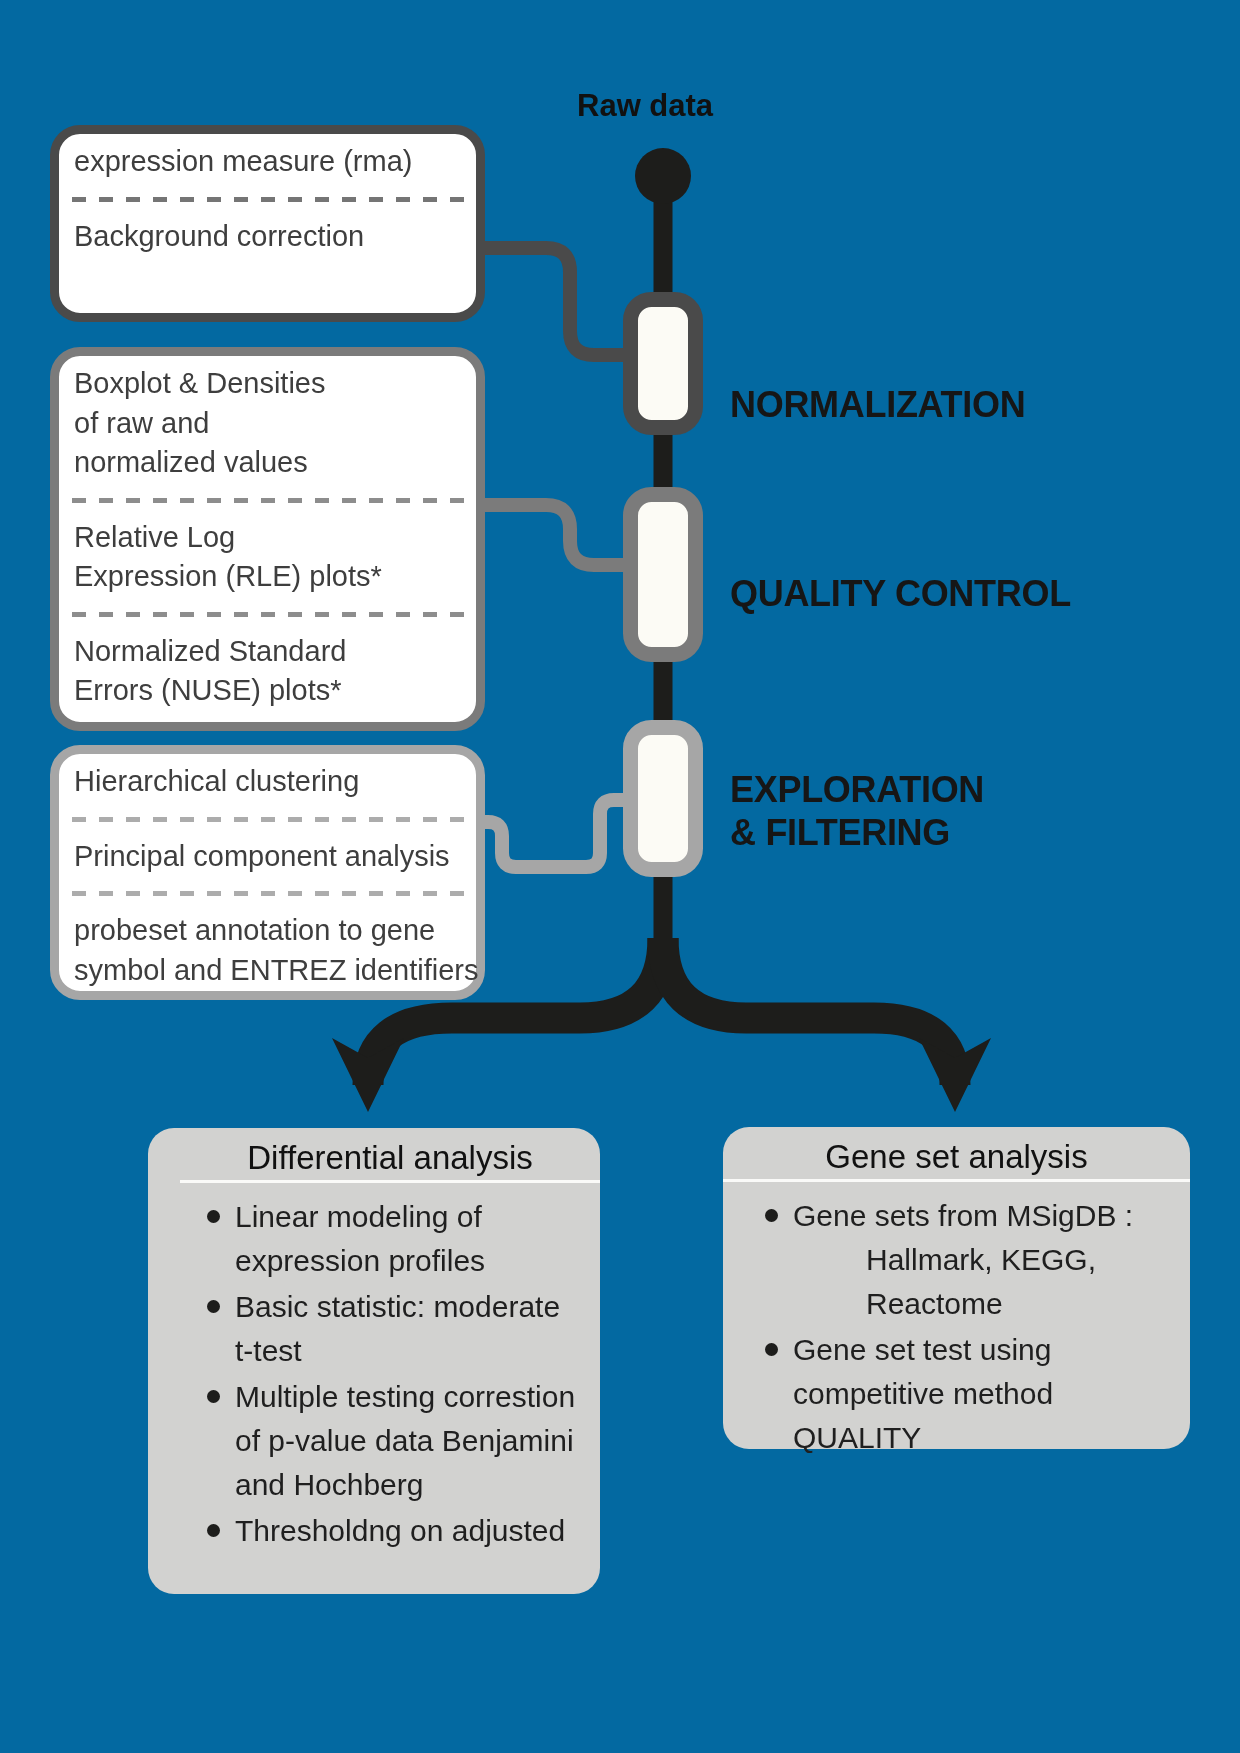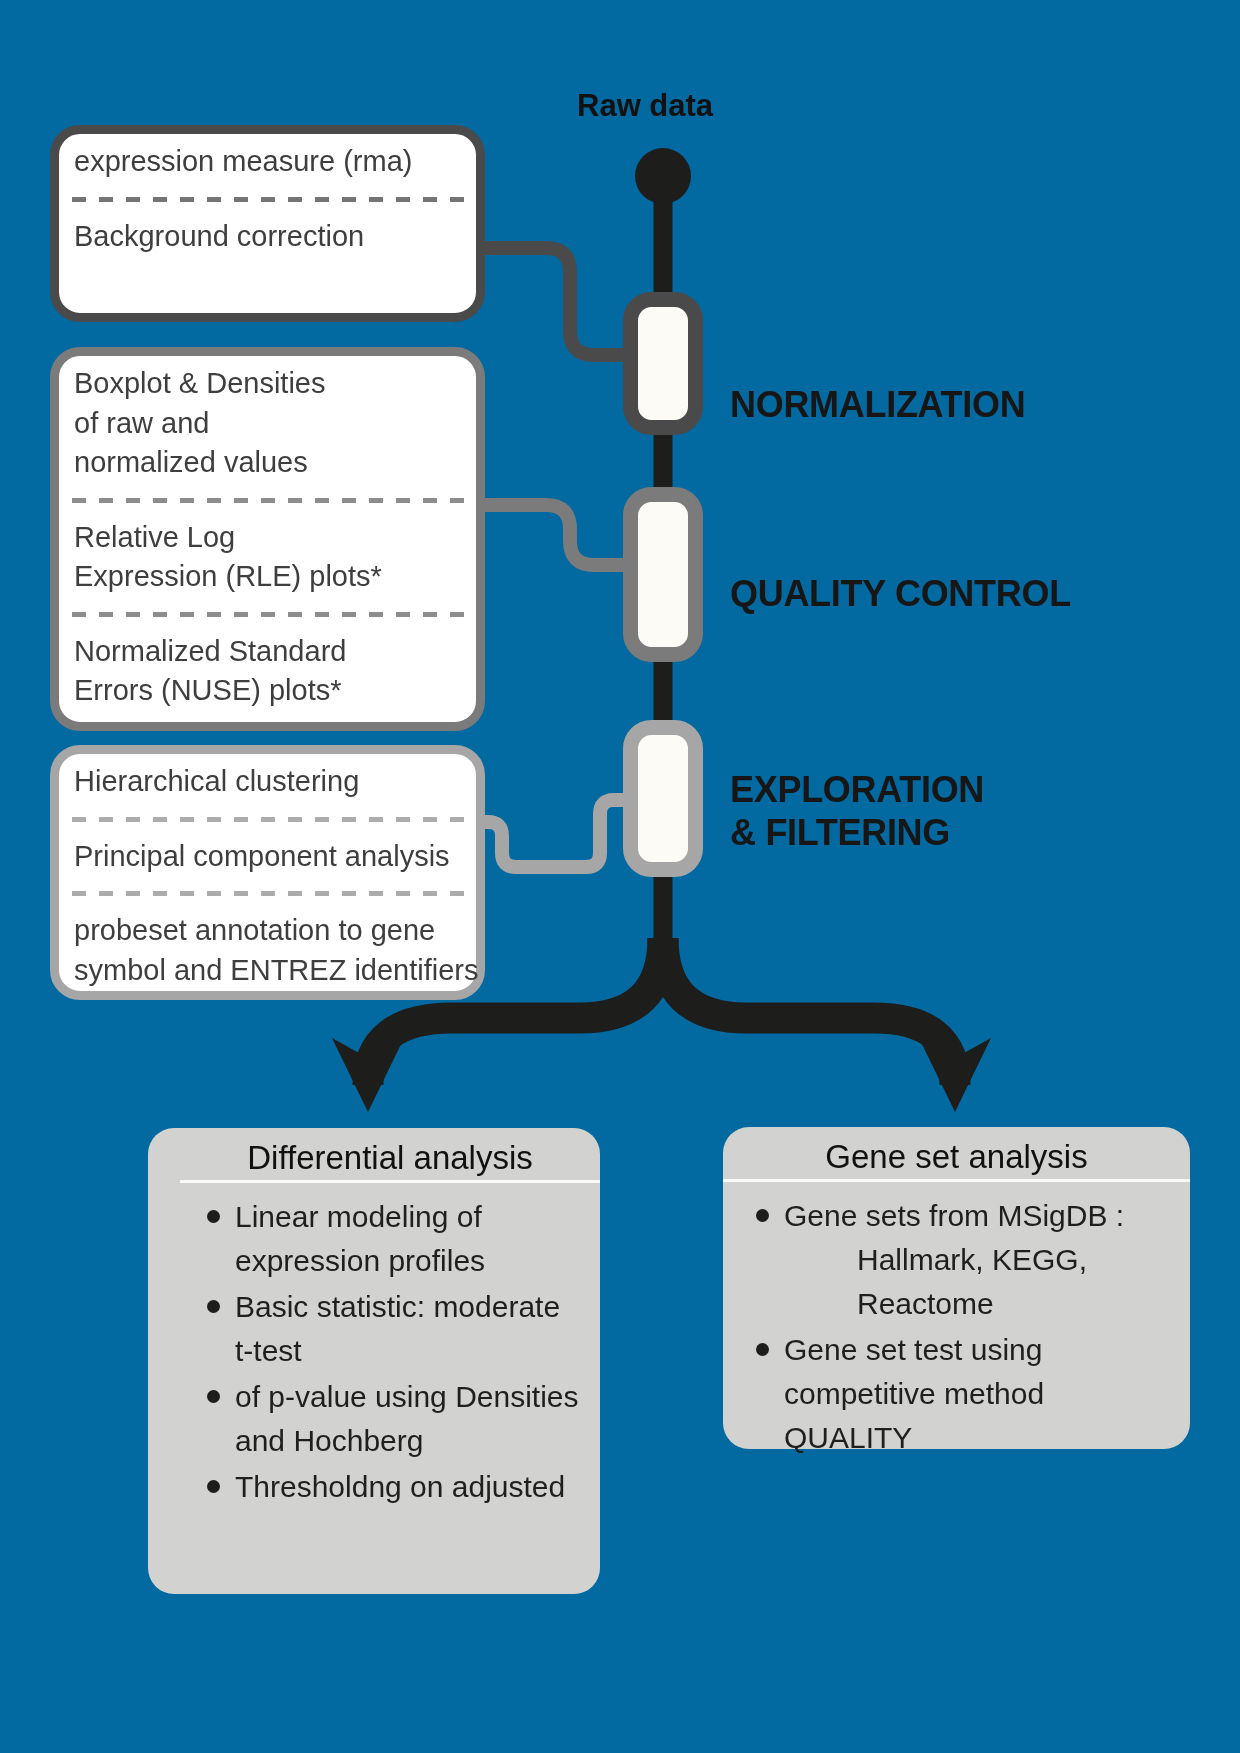--- a/index.html
+++ b/index.html
@@ -23,21 +23,21 @@
   .stage{position:absolute;left:730px;font-size:36px;font-weight:700;color:#161616;
          letter-spacing:-0.3px;line-height:43px;white-space:nowrap;}
   .s1{top:383px;} .s2{top:572px;} .s3{top:768px;}
 
   .abox{position:absolute;background:#d2d2d0;border-radius:26px;box-sizing:border-box;}
   .abox-left{left:148px;top:1128px;width:452px;height:466px;padding-left:32px;}
   .abox-right{left:723px;top:1127px;width:467px;height:322px;}
   .atitle{text-align:center;font-size:33px;color:#111;padding-top:11px;height:41px;}
   .asep{height:3px;background:#fafaf8;width:100%;}
   .abox ul{list-style:none;margin:0;padding:12px 8px 0 25px;}
-  .abox-right ul{padding-left:31px;}
+  .abox-right ul{padding-left:40px;}
   .abox li{position:relative;padding-left:30px;margin:0 0 2px 0;}
   .abox li::before{content:"";position:absolute;left:2px;top:15px;width:13px;height:13px;
                    border-radius:50%;background:#1d1d1b;}
   .abox .l{font-size:30px;line-height:44px;color:#1f1f1f;white-space:nowrap;}
   .abox .l.sub{padding-left:73px;}
 </style>
 </head>
 <body>
 
 <div class="canvas">
@@ -107,21 +107,22 @@
     <ul>
         <li>
           <div class="l">Linear modeling of</div>
           <div class="l">expression profiles</div>
         </li>
         <li>
           <div class="l">Basic statistic: moderate</div>
           <div class="l">t-test</div>
         </li>
         <li>
-          <div class="l">of p-value using Densities</div>
+          <div class="l">Multiple testing correstion</div>
+          <div class="l">of p-value data Benjamini</div>
           <div class="l">and Hochberg</div>
         </li>
         <li>
           <div class="l">Thresholdng on adjusted</div>
         </li>
       </ul>
   </div>
 
   <div class="abox abox-right">
     <div class="atitle">Gene set analysis</div>

